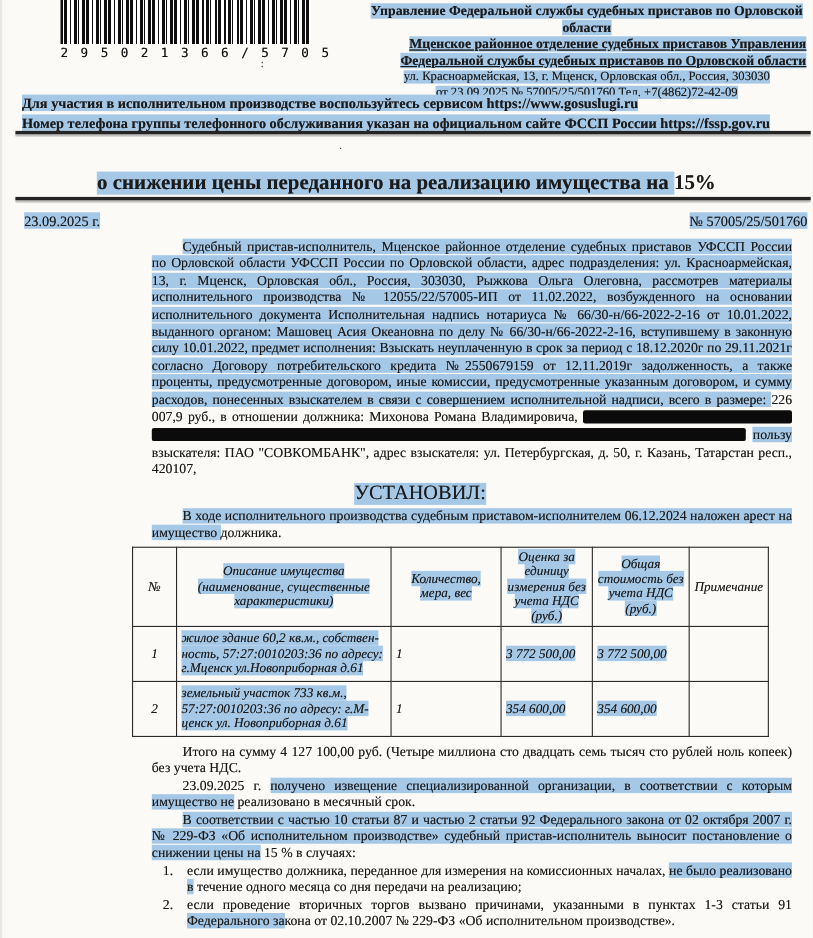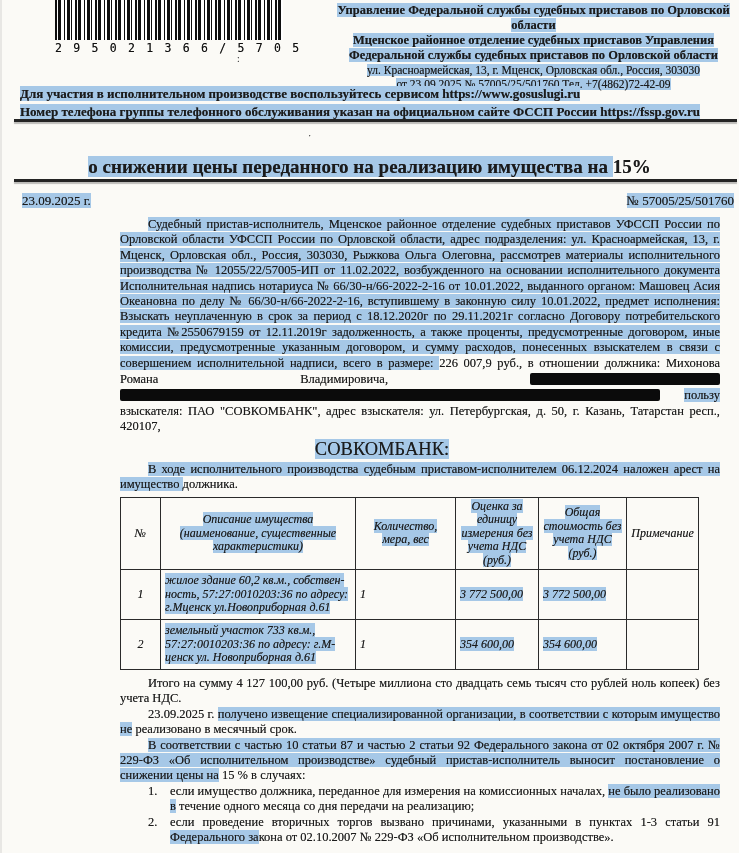--- a/index.html
+++ b/index.html
@@ -27,21 +27,21 @@
   
   .svc{position:absolute;left:20px;top:85px;width:712px;font-weight:bold;font-size:13px;line-height:17.5px;}
   .rule{position:absolute;left:14px;width:723px;height:3px;background:var(--rule);box-shadow:0 2px 1px rgba(0,0,0,.25);}
   #rule1{top:119px;} #rule2{top:179px;}
   .title{position:absolute;top:132px;left:0;width:739px;text-align:center;font-size:16.5px;font-weight:bold;letter-spacing:6px;}
   .subtitle{position:absolute;top:156px;left:0;width:739px;text-align:center;font-size:19px;font-weight:bold;}
   .daterow{position:absolute;top:193px;left:22px;width:712px;display:flex;justify-content:space-between;font-size:13px;}
   
   .main{position:absolute;left:120px;top:217px;width:600px;font-size:12.5px;line-height:15.4px;}
   .para{text-align:justify;}
-  .ind{text-indent:28px;}
+  .ind{text-indent:28px;margin-left:18px;}
   .ustanovil{text-align:center;font-size:18.5px;line-height:22px;margin:3px 0 2px;transform:translateX(-38px);}
   .redact{display:inline-block;height:12px;border-radius:2px;background:var(--redact);position:relative;top:2px;}
   
   table{border-collapse:collapse;width:578px;margin-top:4px;font-size:12px;line-height:13.5px;table-layout:fixed;}
   th,td{border:1.5px solid #2a2a2a;padding:2px 4px;vertical-align:middle;font-style:italic;}
   th{font-weight:normal;text-align:center;height:62px;}
   tbody td{height:45px;text-align:left;}
   td.c0{text-align:center;}
   td span,th span{white-space:pre-line;} .mt6{margin-top:6px;}
   
@@ -58,21 +58,21 @@
 
   <div class="barcode-wrap">
     <div class="bars"></div>
     <div class="bdigits">2 9 5 0 2 1 3 6 6 / 5 7 0 5</div>
   </div>
   <div class="spk" style="left:237px;top:53px;">:</div>
   <div class="spk" style="left:308px;top:130px;">·</div>
 
   <div class="org">
     <div class="org-line para" style="text-align:center;"><span class="hl">Управление Федеральной службы судебных приставов по Орловской области</span></div>
-    <div class="org-line para" style="text-align:center;"><span class="hl">Мценское районное отделение судебных приставов Управления Федеральной службы судебных приставов по Орловской области</span></div>
+    <div class="org-line para" style="text-align:right;text-decoration:underline;"><span class="hl">Мценское районное отделение судебных приставов Управления Федеральной службы судебных приставов по Орловской области</span></div>
     <div class="addr-line"><span class="hl">ул. Красноармейская, 13, г. Мценск, Орловская обл., Россия, 303030</span></div>
     <div class="addr-line"><span class="hl">от 23.09.2025 № 57005/25/501760 Тел. +7(4862)72-42-09</span></div>
   </div>
 
   <div class="svc">
     <div><span class="hl">Для участия в исполнительном производстве воспользуйтесь сервисом https://www.gosuslugi.ru</span></div>
     <div><span class="hl">Номер телефона группы телефонного обслуживания указан на официальном сайте ФССП России https://fssp.gov.ru</span></div>
   </div>
 
   <div class="rule" id="rule1"></div>
@@ -82,21 +82,21 @@
   <div class="rule" id="rule2"></div>
 
   <div class="daterow">
     <span><span class="hl">23.09.2025 г.</span></span>
     <span><span class="hl">№ 57005/25/501760</span></span>
   </div>
 
   <div class="main">
     <div class="para ind"><span class="hl">Судебный пристав-исполнитель, Мценское районное отделение судебных приставов УФССП России по Орловской области УФССП России по Орловской области, адрес подразделения: ул. Красноармейская, 13, г. Мценск, Орловская обл., Россия, 303030, Рыжкова Ольга Олеговна, рассмотрев материалы исполнительного производства № 12055/22/57005-ИП от 11.02.2022, возбужденного на основании исполнительного документа Исполнительная надпись нотариуса № 66/30-н/66-2022-2-16 от 10.01.2022, выданного органом: Машовец Асия Океановна по делу № 66/30-н/66-2022-2-16, вступившему в законную силу 10.01.2022, предмет исполнения: Взыскать неуплаченную в срок за период с 18.12.2020г по 29.11.2021г согласно Договору потребительского кредита №2550679159 от 12.11.2019г задолженность, а также проценты, предусмотренные договором, иные комиссии, предусмотренные указанным договором, и сумму расходов, понесенных взыскателем в связи с совершением исполнительной надписи, всего в размере: </span><span>226 007,9 руб., в отношении должника: Михонова Романа Владимировича, </span><span class="redact" style="width: 190px;"></span> <span class="redact" style="width: 540px;"></span> <span class="hl"> пользу</span><span> взыскателя: ПАО "СОВКОМБАНК", адрес взыскателя: ул. Петербургская, д. 50, г. Казань, Татарстан респ., 420107,</span></div>
 
-    <div class="ustanovil"><span class="hl">СОВКОМБАНК:</span></div>
+    <div class="ustanovil"><span class="hl">УСТАНОВИЛ:</span></div>
 
     <div class="para ind"><span class="hl">В ходе исполнительного производства судебным приставом-исполнителем 06.12.2024 наложен арест на имущество </span><span>должника.</span></div>
 
     <table>
       <colgroup>
         <col style="width:40px">
           <col style="width:195px">
           <col style="width:100px">
         <col style="width:83px">
           <col style="width:88px">

